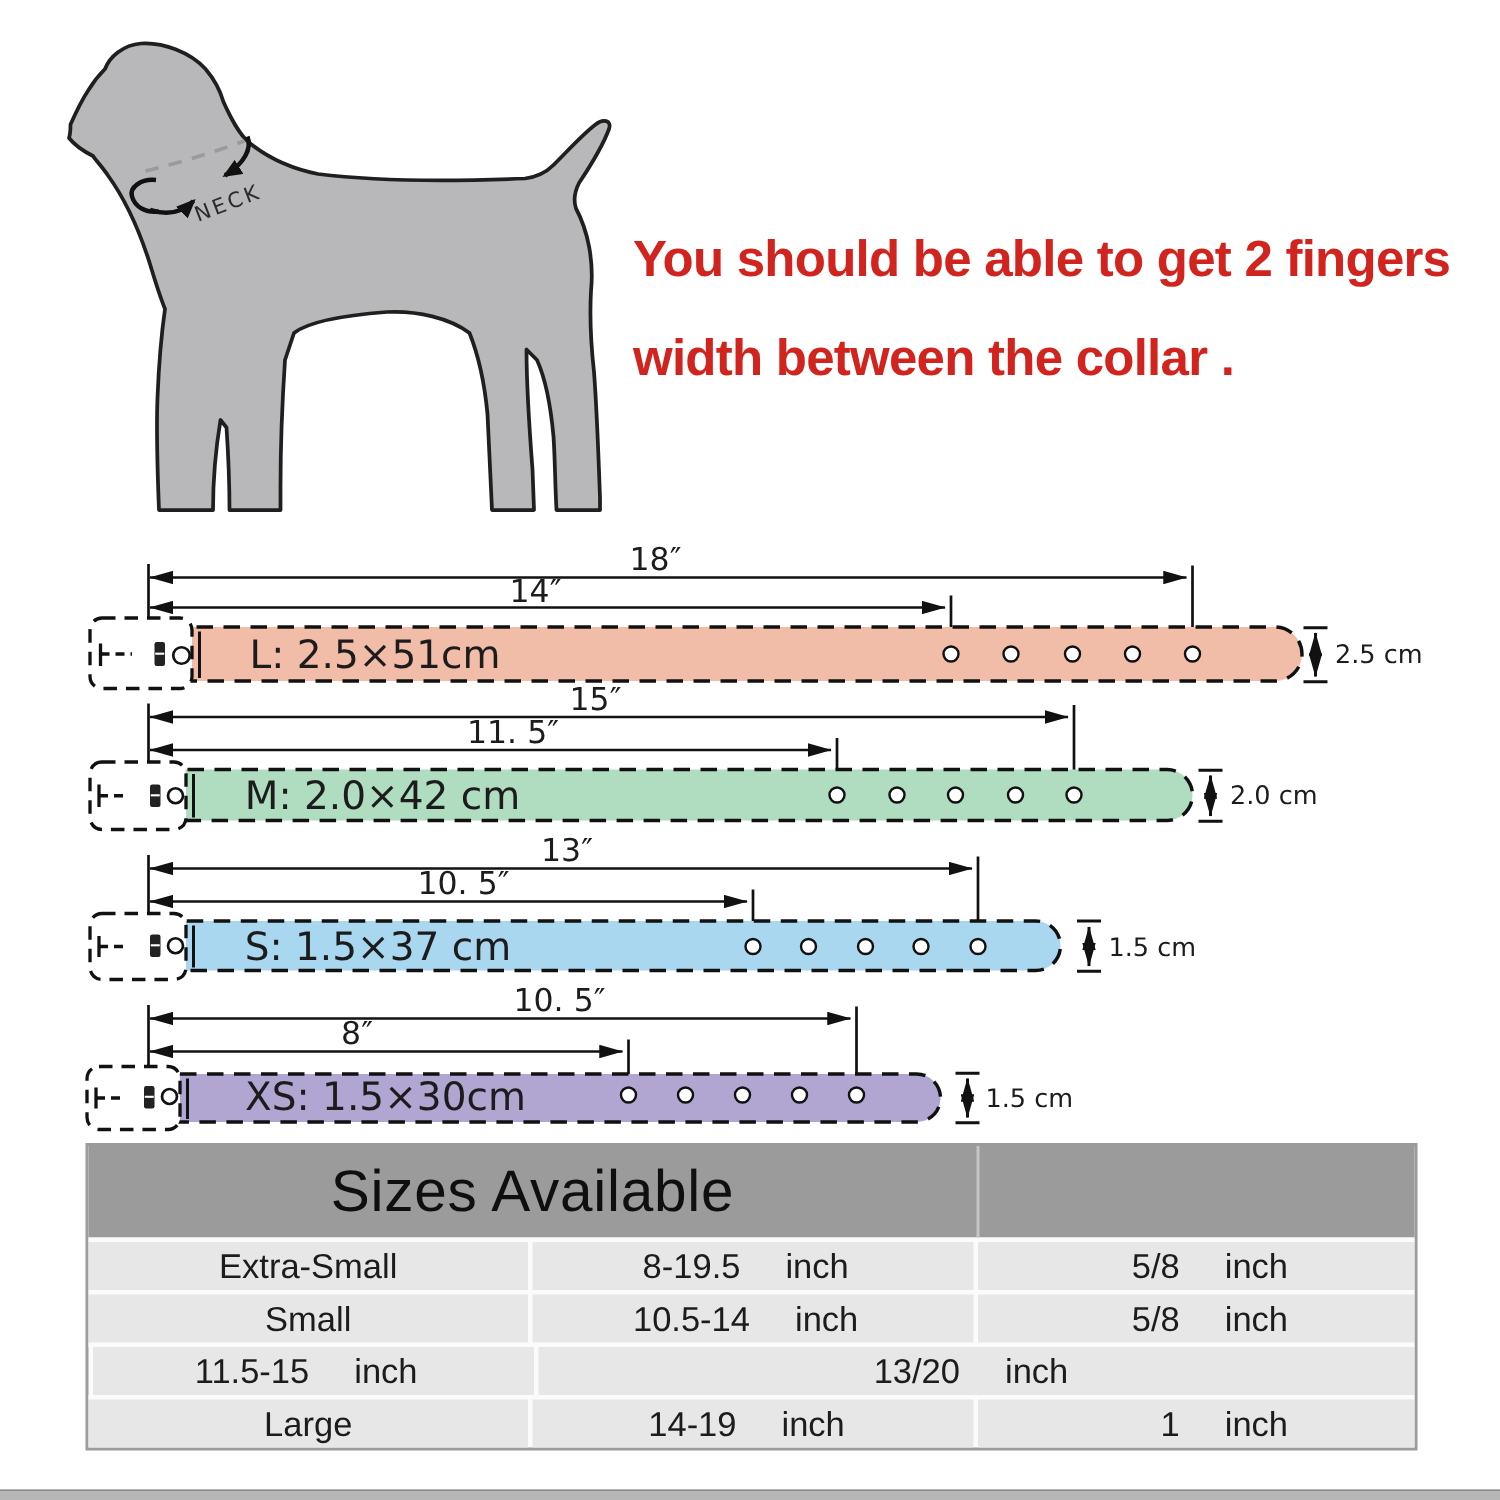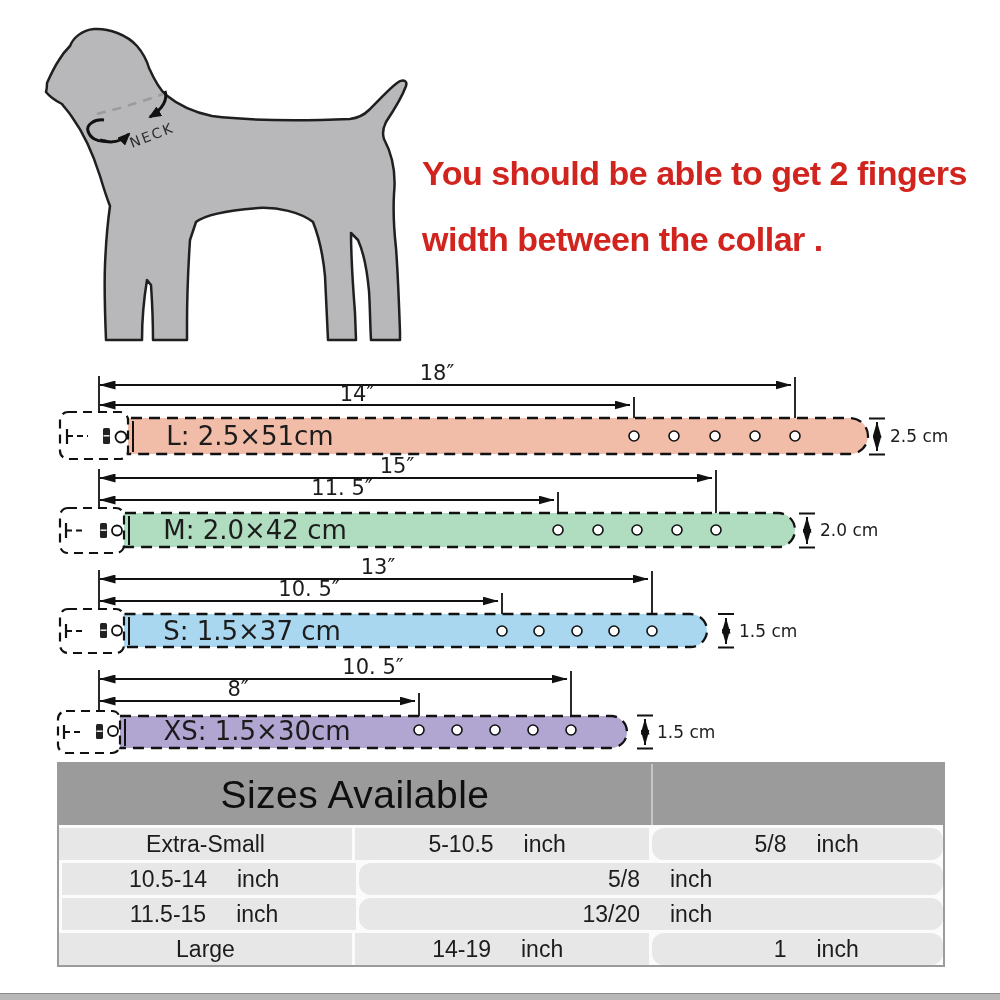--- a/index.html
+++ b/index.html
@@ -28,21 +28,21 @@
   }
   .thead{display:flex;height:61px;background:#9b9b9b;color:#0f0f0f;}
   .thead .hcell{display:flex;align-items:center;justify-content:center;
     font-size:39px;letter-spacing:0.5px;}
   .thead .h1{width:592px;border-right:2px solid #c5c5c5;}
   .thead .h2{flex:1;}
   .trow{display:flex;border-top:3px solid #fbfbfb;height:32px;justify-content:center;}
   .td{background:#e7e7e7;display:flex;align-items:center;font-size:23px;color:#1c1c1c;}
   .td1{width:293px;justify-content:center;}
   .td2{width:294px;margin-left:3px;justify-content:center;}
-  .td3{flex:1;margin-left:3px;justify-content:center;border-radius:12px;}
+  .td3{flex:1;margin-left:3px;justify-content:center;}
   .val{display:inline-block;min-width:60px;text-align:right;}
   .unit{display:inline-block;min-width:52px;text-align:left;margin-left:30px;}
 
   .bottom-strip{
     position:absolute;left:0;top:993px;width:1000px;height:7px;
     background:#b7b7b7;border-top:1px solid #8d8d8d;
   }
 </style>
 </head>
 <body>
@@ -232,30 +232,31 @@
 </div>
 
 <div class="size-table">
   <div class="thead">
     <div class="hcell h1">Sizes Available</div>
   </div>
 
   <div class="trow">
     <div class="td td1">Extra-Small</div>
     <div class="td td2">
-      <span class="val">5-10.5</span>
+      <span class="val">8-19.5</span>
       <span class="unit">inch</span>
     </div>
     <div class="td td3">
       <span class="val">5/8</span>
       <span class="unit">inch</span>
     </div>
   </div>
 
   <div class="trow">
+    <div class="td td1">Small</div>
     <div class="td td2">
       <span class="val">10.5-14</span>
       <span class="unit">inch</span>
     </div>
     <div class="td td3">
       <span class="val">5/8</span>
       <span class="unit">inch</span>
     </div>
   </div>
 

